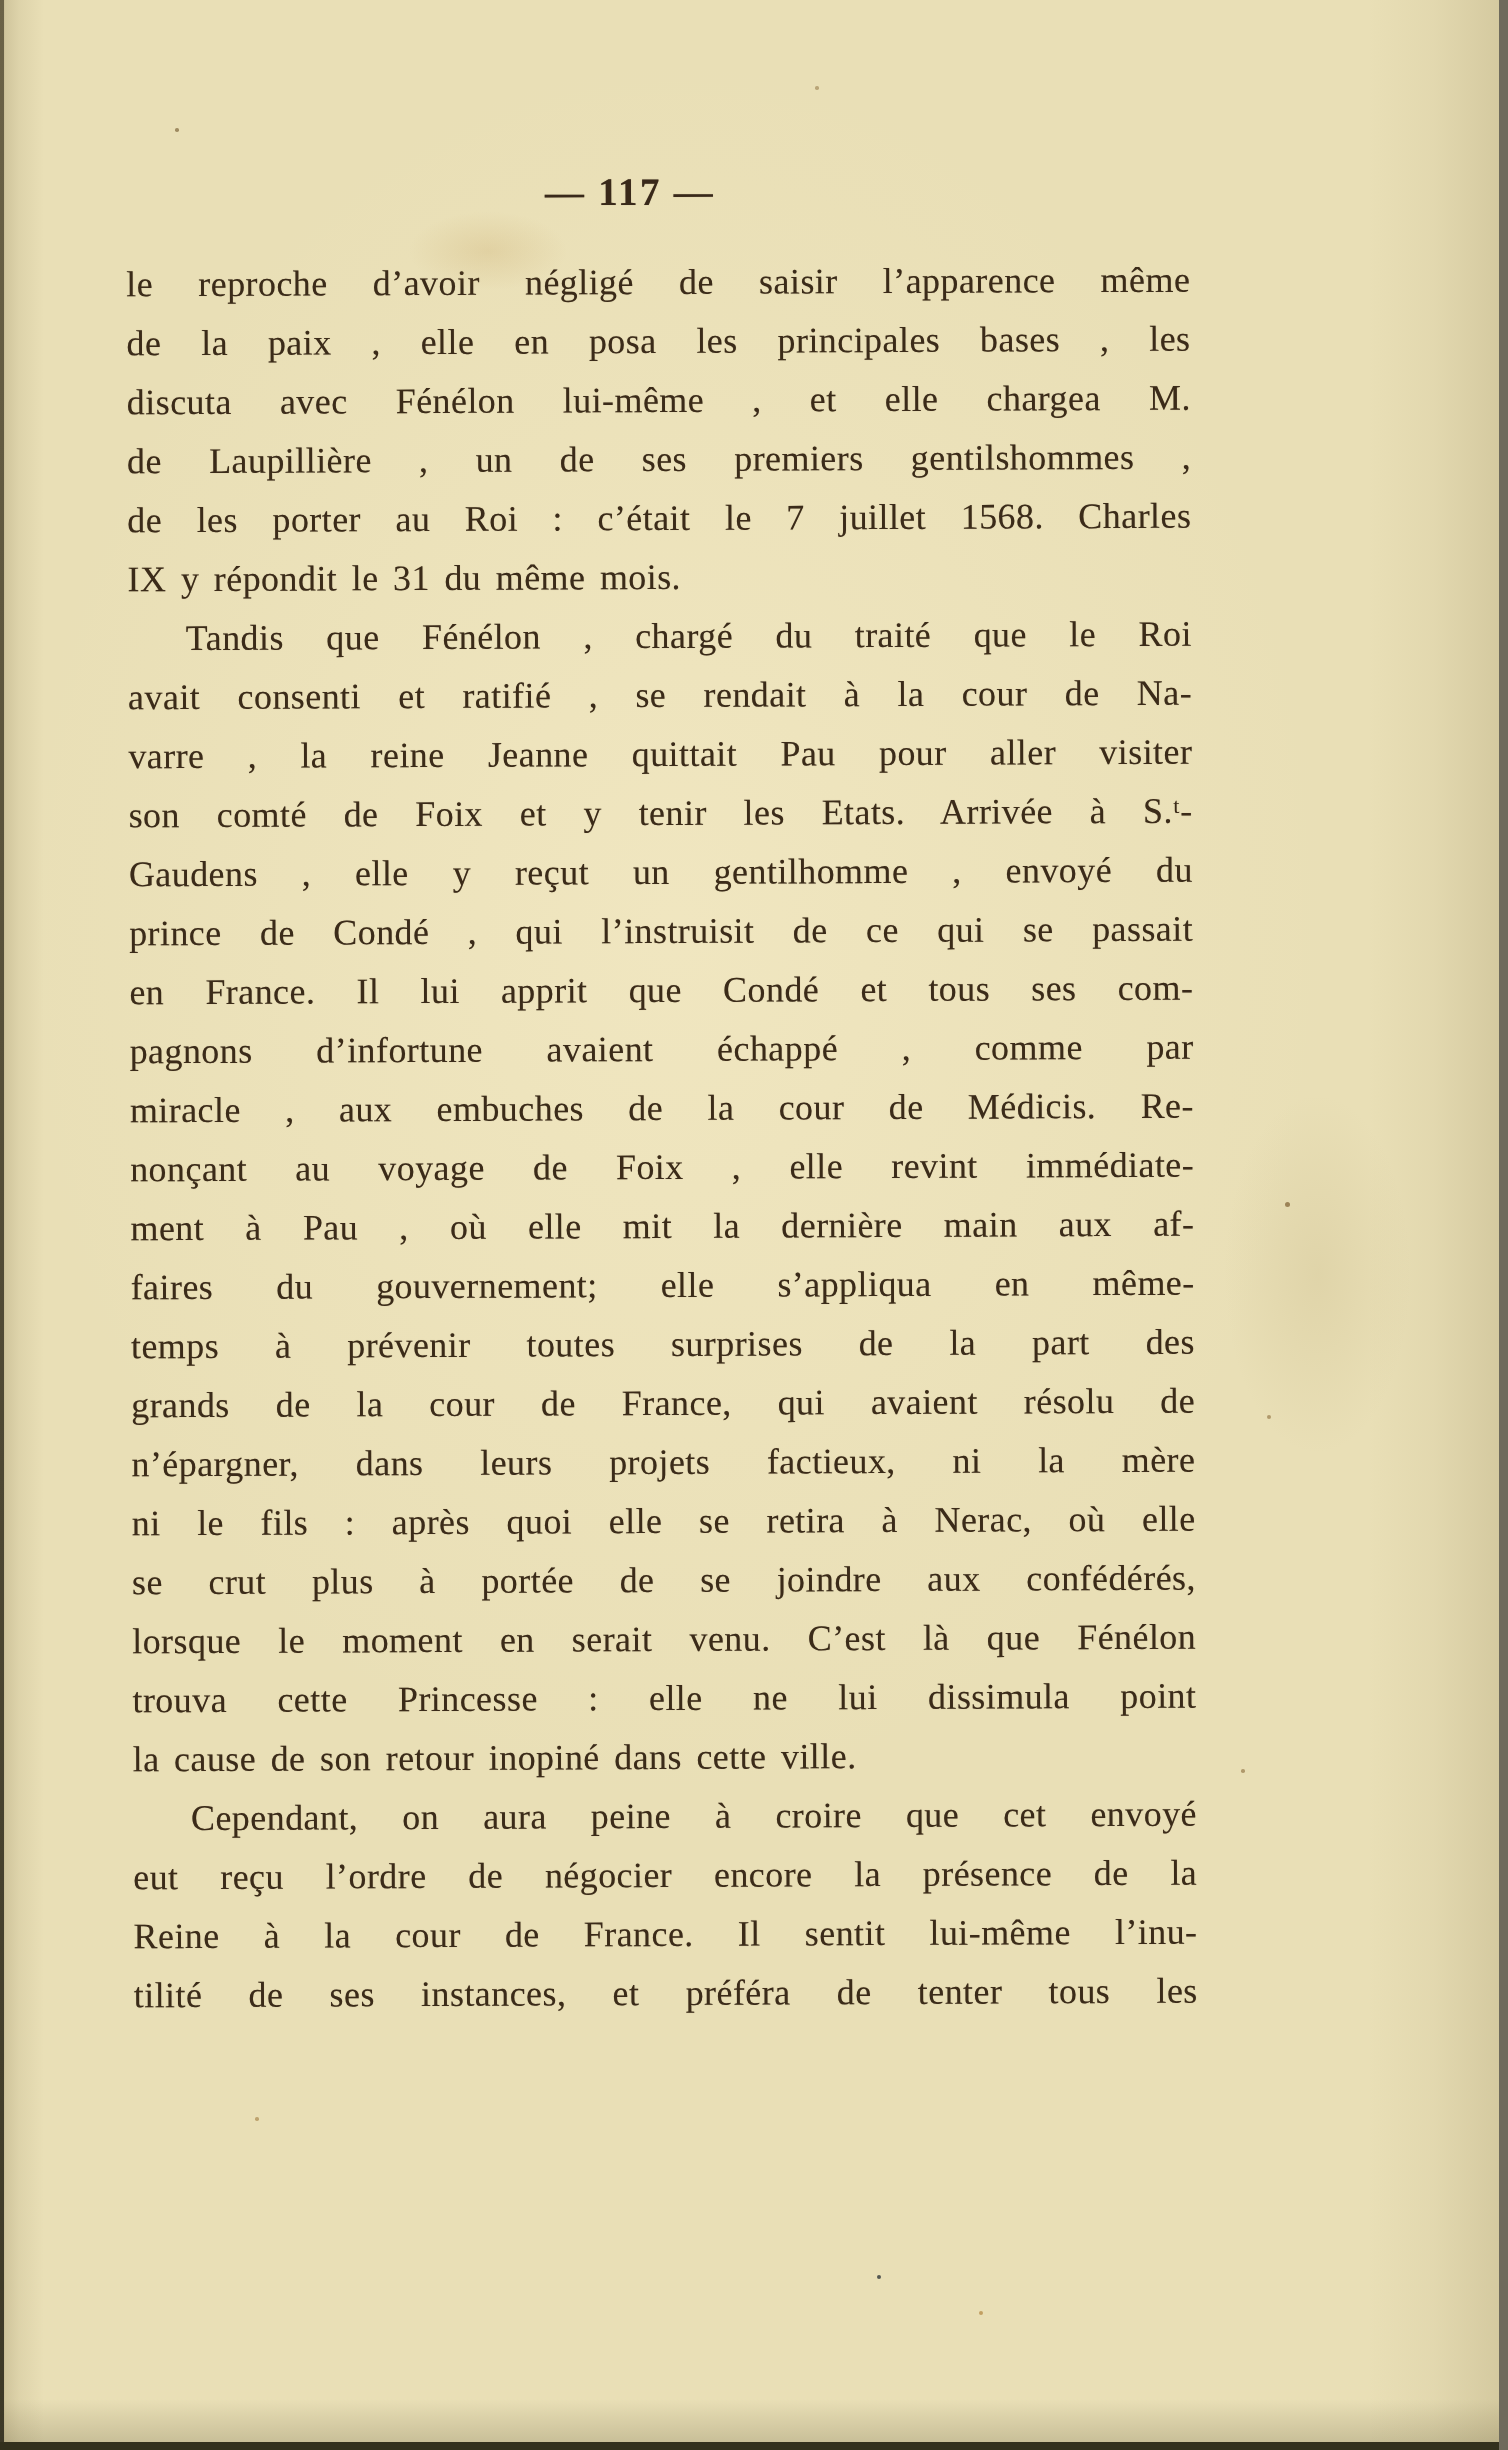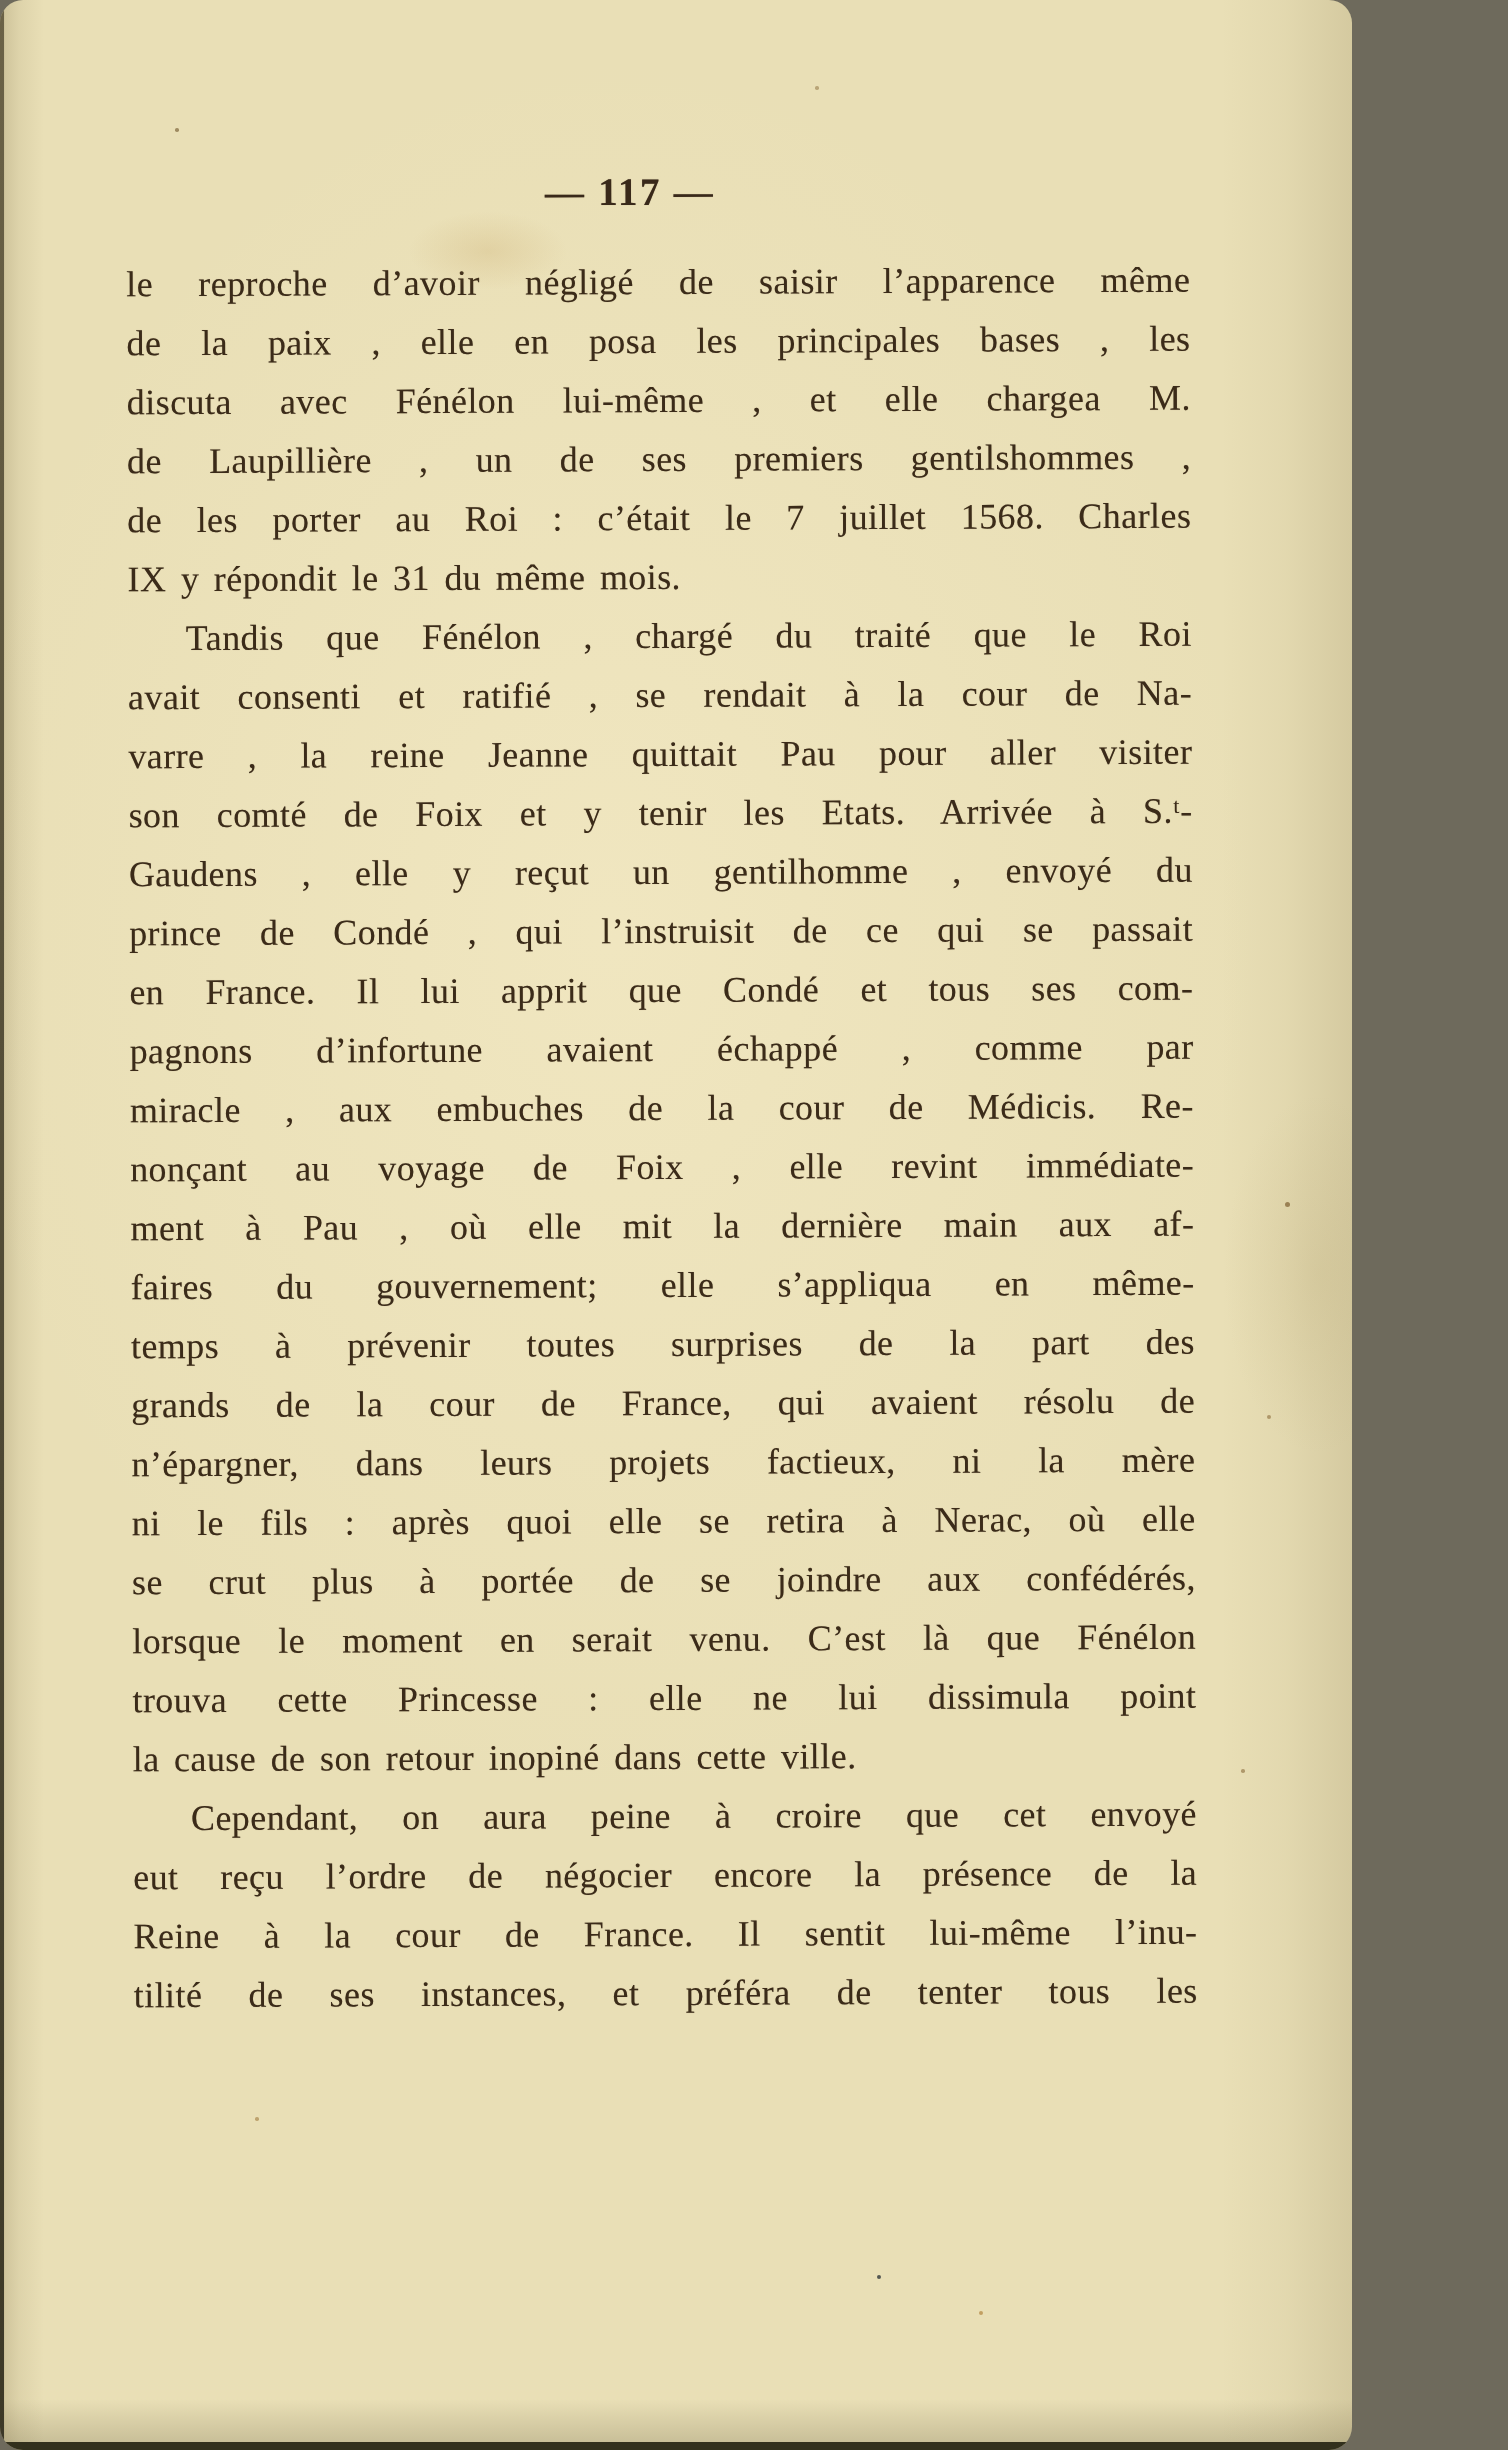--- a/index.html
+++ b/index.html
@@ -2,31 +2,30 @@
 <html style="font-size:11.6px"><head>
 <meta charset="utf-8">
 <style>
   html, body {
     margin: 0;
     padding: 0;
     background: #6e6a5c;
   }
   .page {
     position: relative;
-    width: 1352px;
+    width: 1499px;
     height: 2450px;
     overflow: hidden;
     font-family: "Liberation Serif", "DejaVu Serif", serif;
     background:
       radial-gradient(ellipse 1092px 1456px at 45% 38%, rgba(246,236,200,0.55) 0%, rgba(246,236,200,0) 60%),
       linear-gradient(90deg, rgba(90,80,50,0.50) 0px, rgba(120,105,65,0.22) 5.1px, rgba(120,105,65,0.10) 19px, rgba(120,105,65,0) 44px),
       linear-gradient(270deg, rgba(120,105,60,0.18) 0%, rgba(120,105,60,0.06) 66px, rgba(120,105,60,0) 131px),
       linear-gradient(0deg, rgba(80,72,40,0.25) 0%, rgba(80,72,40,0) 51px),
       #e9dfb6;
-    border-radius: 23px;
   }
   .bottom-band {
     position: absolute;
     left: 0; bottom: 0;
     width: 100%; height: 8px;
   }
   .left-strip {
     position: absolute;
     left: 0; top: 0;
     width: 4.4px; height: 100%;

